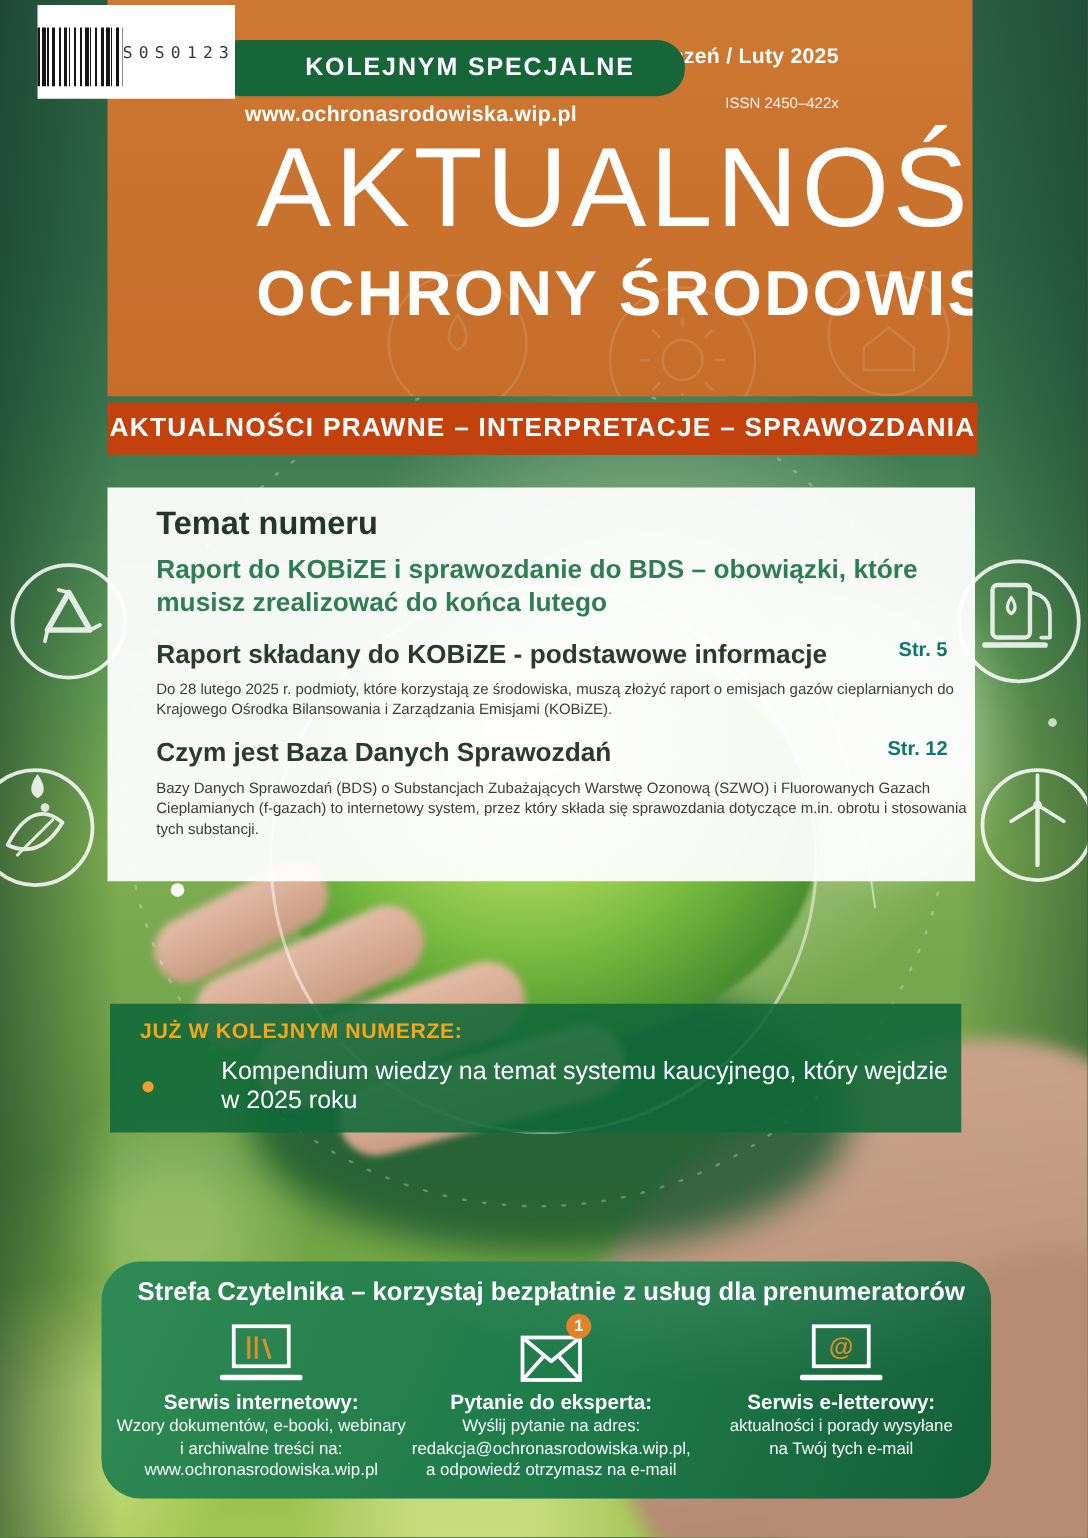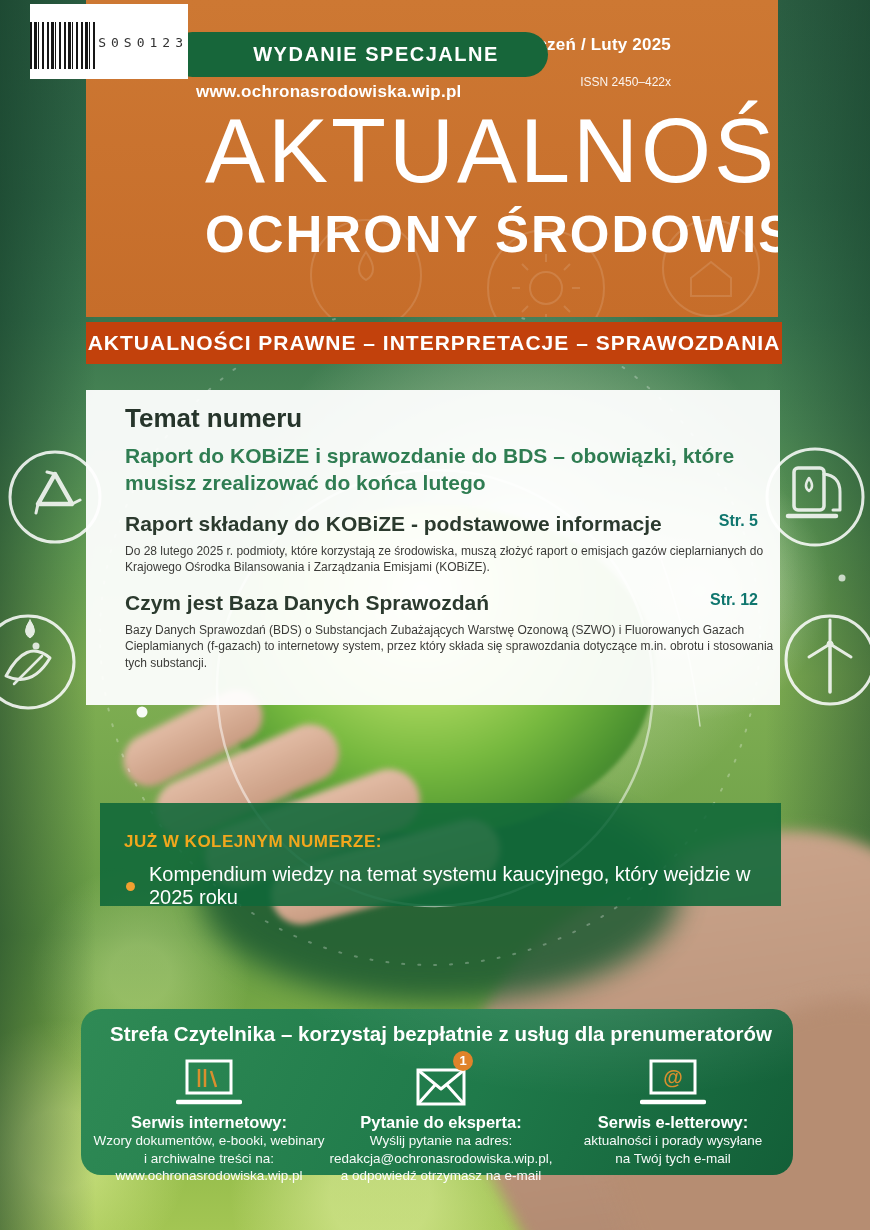--- a/index.html
+++ b/index.html
@@ -66,27 +66,27 @@
   .feature{position:absolute;left:86px;top:390px;width:694px;height:315px;
     background:rgba(255,255,255,.94);padding:13px 20px 0 39px;box-sizing:border-box;}
   .section-label{font-size:26px;font-weight:bold;color:#26352b;}
   .headline{margin-top:9px;width:662px;font-size:21px;font-weight:bold;color:#2f7d52;line-height:1.28;}
   .article-row{margin-top:15px;display:flex;align-items:flex-start;justify-content:space-between;}
   .article-title{font-size:21px;font-weight:bold;color:#2b3a2e;}
   .page-ref{font-size:16px;color:#0f766e;font-weight:600;margin-right:2px;}
   .summary{margin-top:7px;width:668px;font-size:12px;color:#3b3b38;line-height:1.38;}
   
   .next-issue{position:absolute;left:88px;top:803px;width:681px;height:103px;
-    background:rgba(15,104,57,.88);padding:29px 0 0 24px;box-sizing:border-box;margin-left:12px;}
+    background:rgba(15,104,57,.88);padding:12px 0 0 24px;box-sizing:border-box;}
   .next-label{color:#f2a71d;font-size:17px;font-weight:bold;letter-spacing:.5px;}
-  .next-item{margin-top:11px;display:flex;align-items:center;}
+  .next-item{margin-top:11px;display:flex;align-items:center;gap:40px;}
   .bullet{width:9px;height:9px;border-radius:50%;background:#f0a030;margin:0 14px 0 2px;flex:none;}
   .next-text{color:#fff;font-size:20px;}
   
-  .reader-zone{position:absolute;left:81px;top:1009px;width:712px;height:166px;border-radius:20px;
+  .reader-zone{position:absolute;left:81px;top:1009px;width:712px;height:190px;border-radius:32px;
     background:
       radial-gradient(ellipse at 75% -30%, rgba(255,255,255,.16), rgba(255,255,255,0) 45%),
       linear-gradient(115deg,#2f8a55 0%,#1f7a4a 55%,#135f38 100%);
     box-sizing:border-box;padding:13px 4px 0 12px;}
   .rz-title{text-align:center;color:#fff;font-size:20.5px;font-weight:bold;white-space:nowrap;}
   .rz-cols{display:flex;margin-top:9px;}
   .rz-col{flex:1;text-align:center;color:#fff;}
   .rz-iconwrap{position:relative;height:52px;display:flex;align-items:flex-end;justify-content:center;}
   .rz-badge{position:absolute;top:-4px;left:calc(50% + 12px);width:20px;height:20px;border-radius:50%;
     background:#e0832a;color:#fff;font-size:13px;font-weight:bold;line-height:20px;text-align:center;}
@@ -164,21 +164,21 @@
     <div class="website">www.ochronasrodowiska.wip.pl</div>
     <div class="title-thin">AKTUALNOŚCI</div>
     <div class="title-bold">OCHRONY ŚRODOWISKA</div>
     <div class="issue-block">
       <div class="issue-line">NR 123 | Styczeń / Luty 2025</div>
       <div class="issn-line">ISSN 2450–422x</div>
     </div>
   </div>
 
   <div class="pill">
-    <span>WYDANIE SPECJALNE</span>
+    <span>KOLEJNYM SPECJALNE</span>
   </div>
   <div class="barcode-box">
     <div class="bars"></div>
     <div class="barcode-text">S0S0123</div>
   </div>
 
   <div class="strip">
     <span>AKTUALNOŚCI PRAWNE – INTERPRETACJE – SPRAWOZDANIA</span>
   </div>
 

